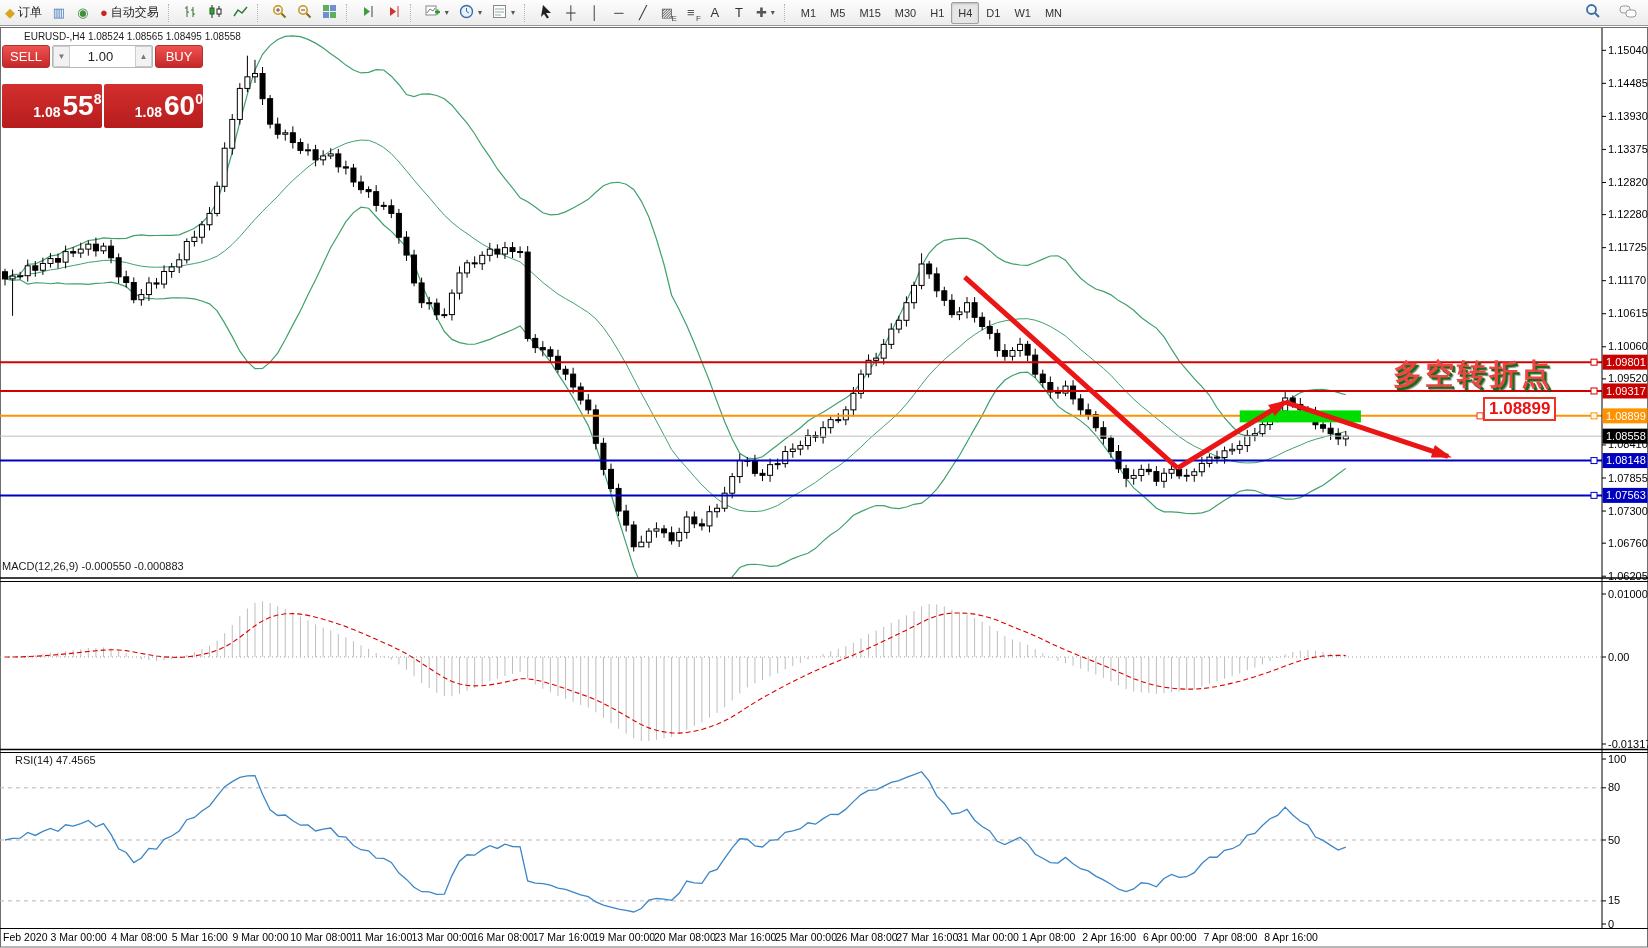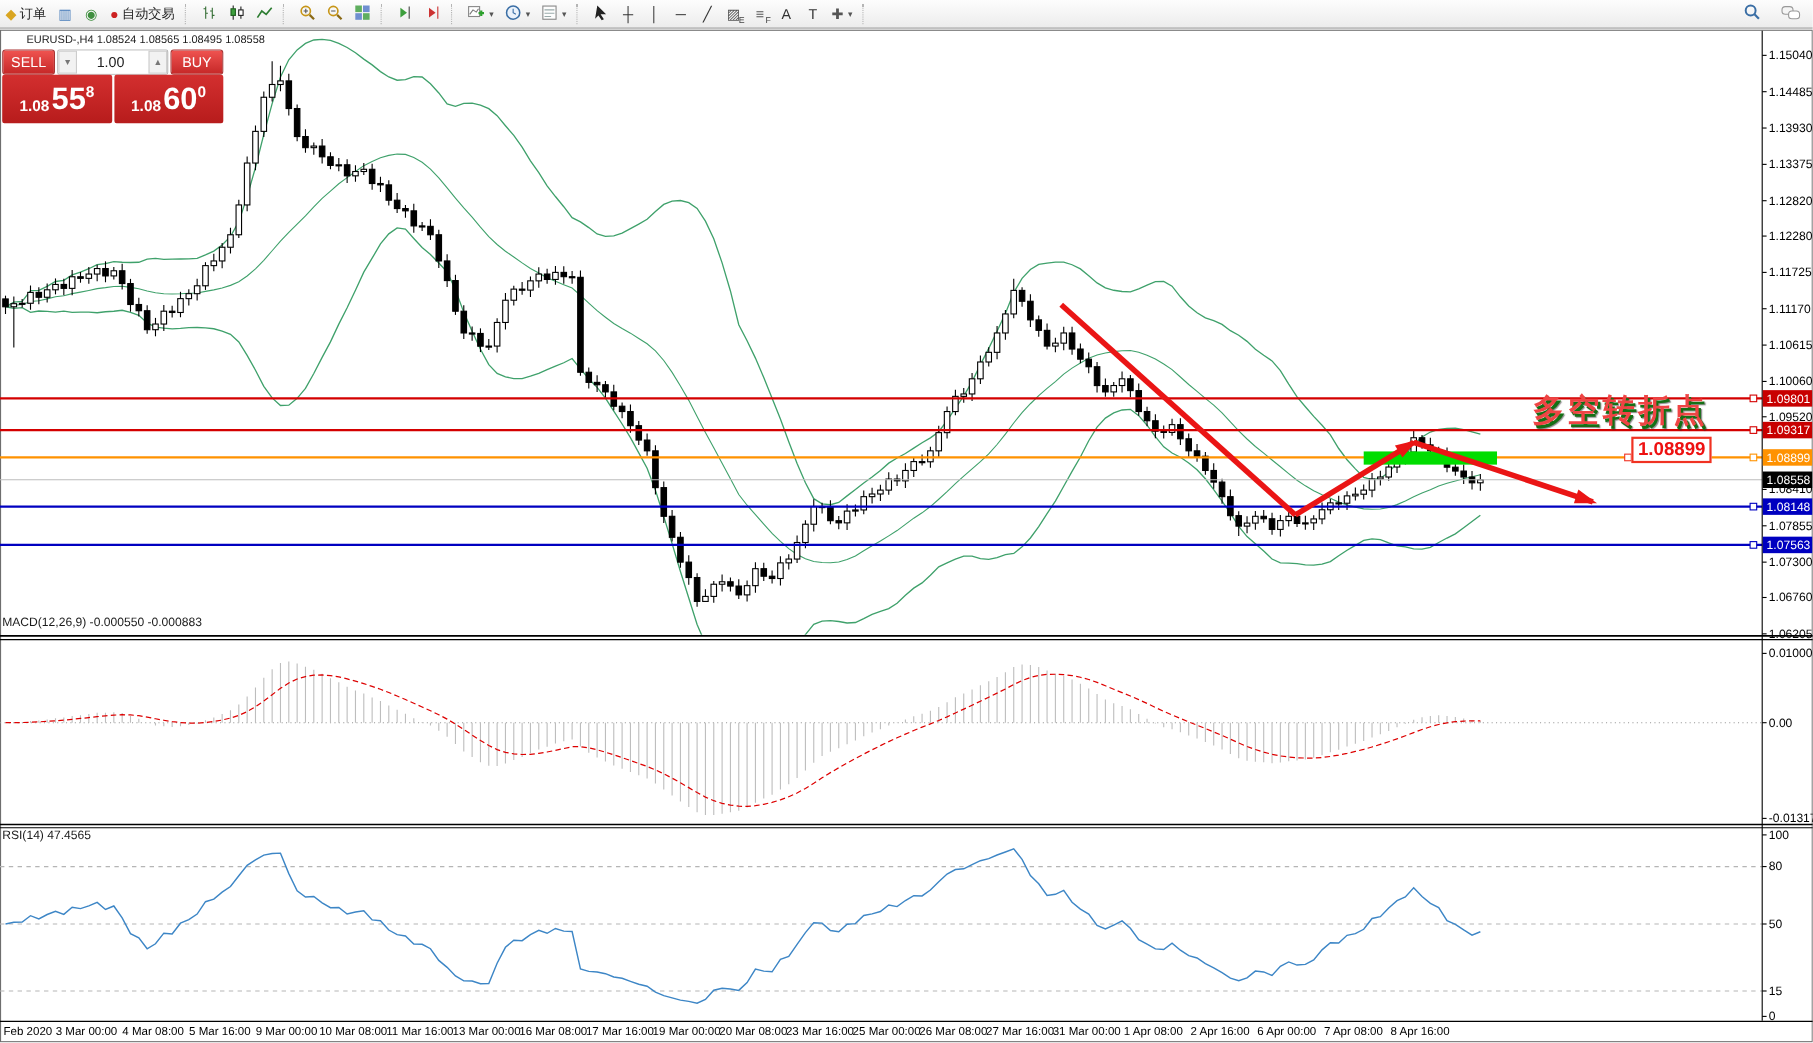--- a/index.html
+++ b/index.html
@@ -30,30 +30,30 @@
 .anno-cn{position:absolute;left:1393px;top:359px;z-index:6;font-weight:bold;font-size:29px;
   line-height:31px;letter-spacing:3px;color:#ef4444;white-space:nowrap;
   text-shadow:2px 2px 0 #157015,3px 3px 1px rgba(40,40,40,.55);
   font-family:"Liberation Sans",sans-serif}
 .anno-price{position:absolute;left:1483px;top:397px;z-index:6;background:#fff;
   border:2px solid #f03222;color:#ee1111;font-size:17px;font-weight:bold;
   padding:0 4px;line-height:20px}
 
 .trade-panel{position:absolute;left:2px;top:45px;width:201px;z-index:10;
   font-family:"Liberation Sans",sans-serif}
-.tp-top{display:flex;height:23px;gap:2px;margin-bottom:0}
+.tp-top{display:flex;height:23px;gap:2px;margin-bottom:16px}
 .tp-btn{flex:0 0 48px;border:1px solid #a33;border-radius:3px;color:#fff;font-size:13px;
   background:linear-gradient(#ef5350,#c62828);display:flex;align-items:center;justify-content:center;cursor:pointer}
 .tp-vol{flex:1;display:flex;border:1px solid #b7b7b7;background:#fff;border-radius:2px;overflow:hidden}
 .tp-spin{width:17px;display:flex;align-items:center;justify-content:center;background:#f2f2f2;
   color:#777;font-size:8px;border:1px solid #ccc;cursor:pointer}
 .tp-input{flex:1;border:0;outline:0;text-align:center;font-size:13px;padding-right:4px;color:#222;width:50px}
 .tp-prices{display:flex;gap:2px;height:44px}
 .tp-price{flex:1;background:linear-gradient(#d32f2f,#b71c1c);color:#fff;display:flex;
-  align-items:center;justify-content:center;cursor:pointer;border-radius:2px}
+  align-items:center;justify-content:flex-end;cursor:pointer;border-radius:2px}
 .tp-price .small{font-size:14px;font-weight:bold;margin-right:2px;margin-top:12px}
 .tp-price .big{font-size:28px;font-weight:bold;line-height:34px}
 .tp-price .sup{font-size:14px;font-weight:bold;margin-bottom:14px}
 </style>
 </head>
 <body>
 
 <div class="toolbar" id="toolbar">
     <div class="tb-group">
       <div class="tb-item">
@@ -189,20 +189,31 @@
       </div>
       <div class="tb-item">
         <span class="glyph" style="color: rgb(51, 51, 51);">T</span>
       </div>
       <div class="tb-item">
         <span class="glyph" style="color: rgb(85, 85, 85);">✚</span>
         <span class="dd">▾</span>
       </div>
     </div>
     <div class="tb-sep"></div>
+    <div class="tb-group">
+      <div class="tb-tf">M1</div>
+      <div class="tb-tf">M5</div>
+      <div class="tb-tf">M15</div>
+      <div class="tb-tf">M30</div>
+      <div class="tb-tf">H1</div>
+      <div class="tb-tf active">H4</div>
+      <div class="tb-tf">D1</div>
+      <div class="tb-tf">W1</div>
+      <div class="tb-tf">MN</div>
+    </div>
     <div class="tb-right">
       <div class="tb-item">
         <span><svg width="16" height="16">
             <circle cx="6.5" cy="6.5" r="4.5" fill="none" stroke="#3a6ea5" stroke-width="1.8"></circle>
             <line x1="10" y1="10" x2="14" y2="14" stroke="#3a6ea5" stroke-width="2"></line>
           </svg></span>
       </div>
       <div class="tb-item">
         <span><svg width="18" height="15">
             <rect x="1" y="2" width="10" height="7" rx="3" fill="#f5f5f5" stroke="#999"></rect>
@@ -919,13 +930,13 @@
       <span class="big">60</span>
       <span class="sup">0</span>
     </div>
   </div>
 </div>
 
 <div class="anno-cn">多空转折点</div>
 <div class="anno-price">1.08899</div>
 
 <div class="panel-label" style="left:2px;top:560px">MACD(12,26,9) -0.000550 -0.000883</div>
-<div class="panel-label" style="left:2px;top:754px">RSI(14) 47.4565</div>
+<div class="panel-label" style="left:15px;top:754px">RSI(14) 47.4565</div>
 
 </body></html>

